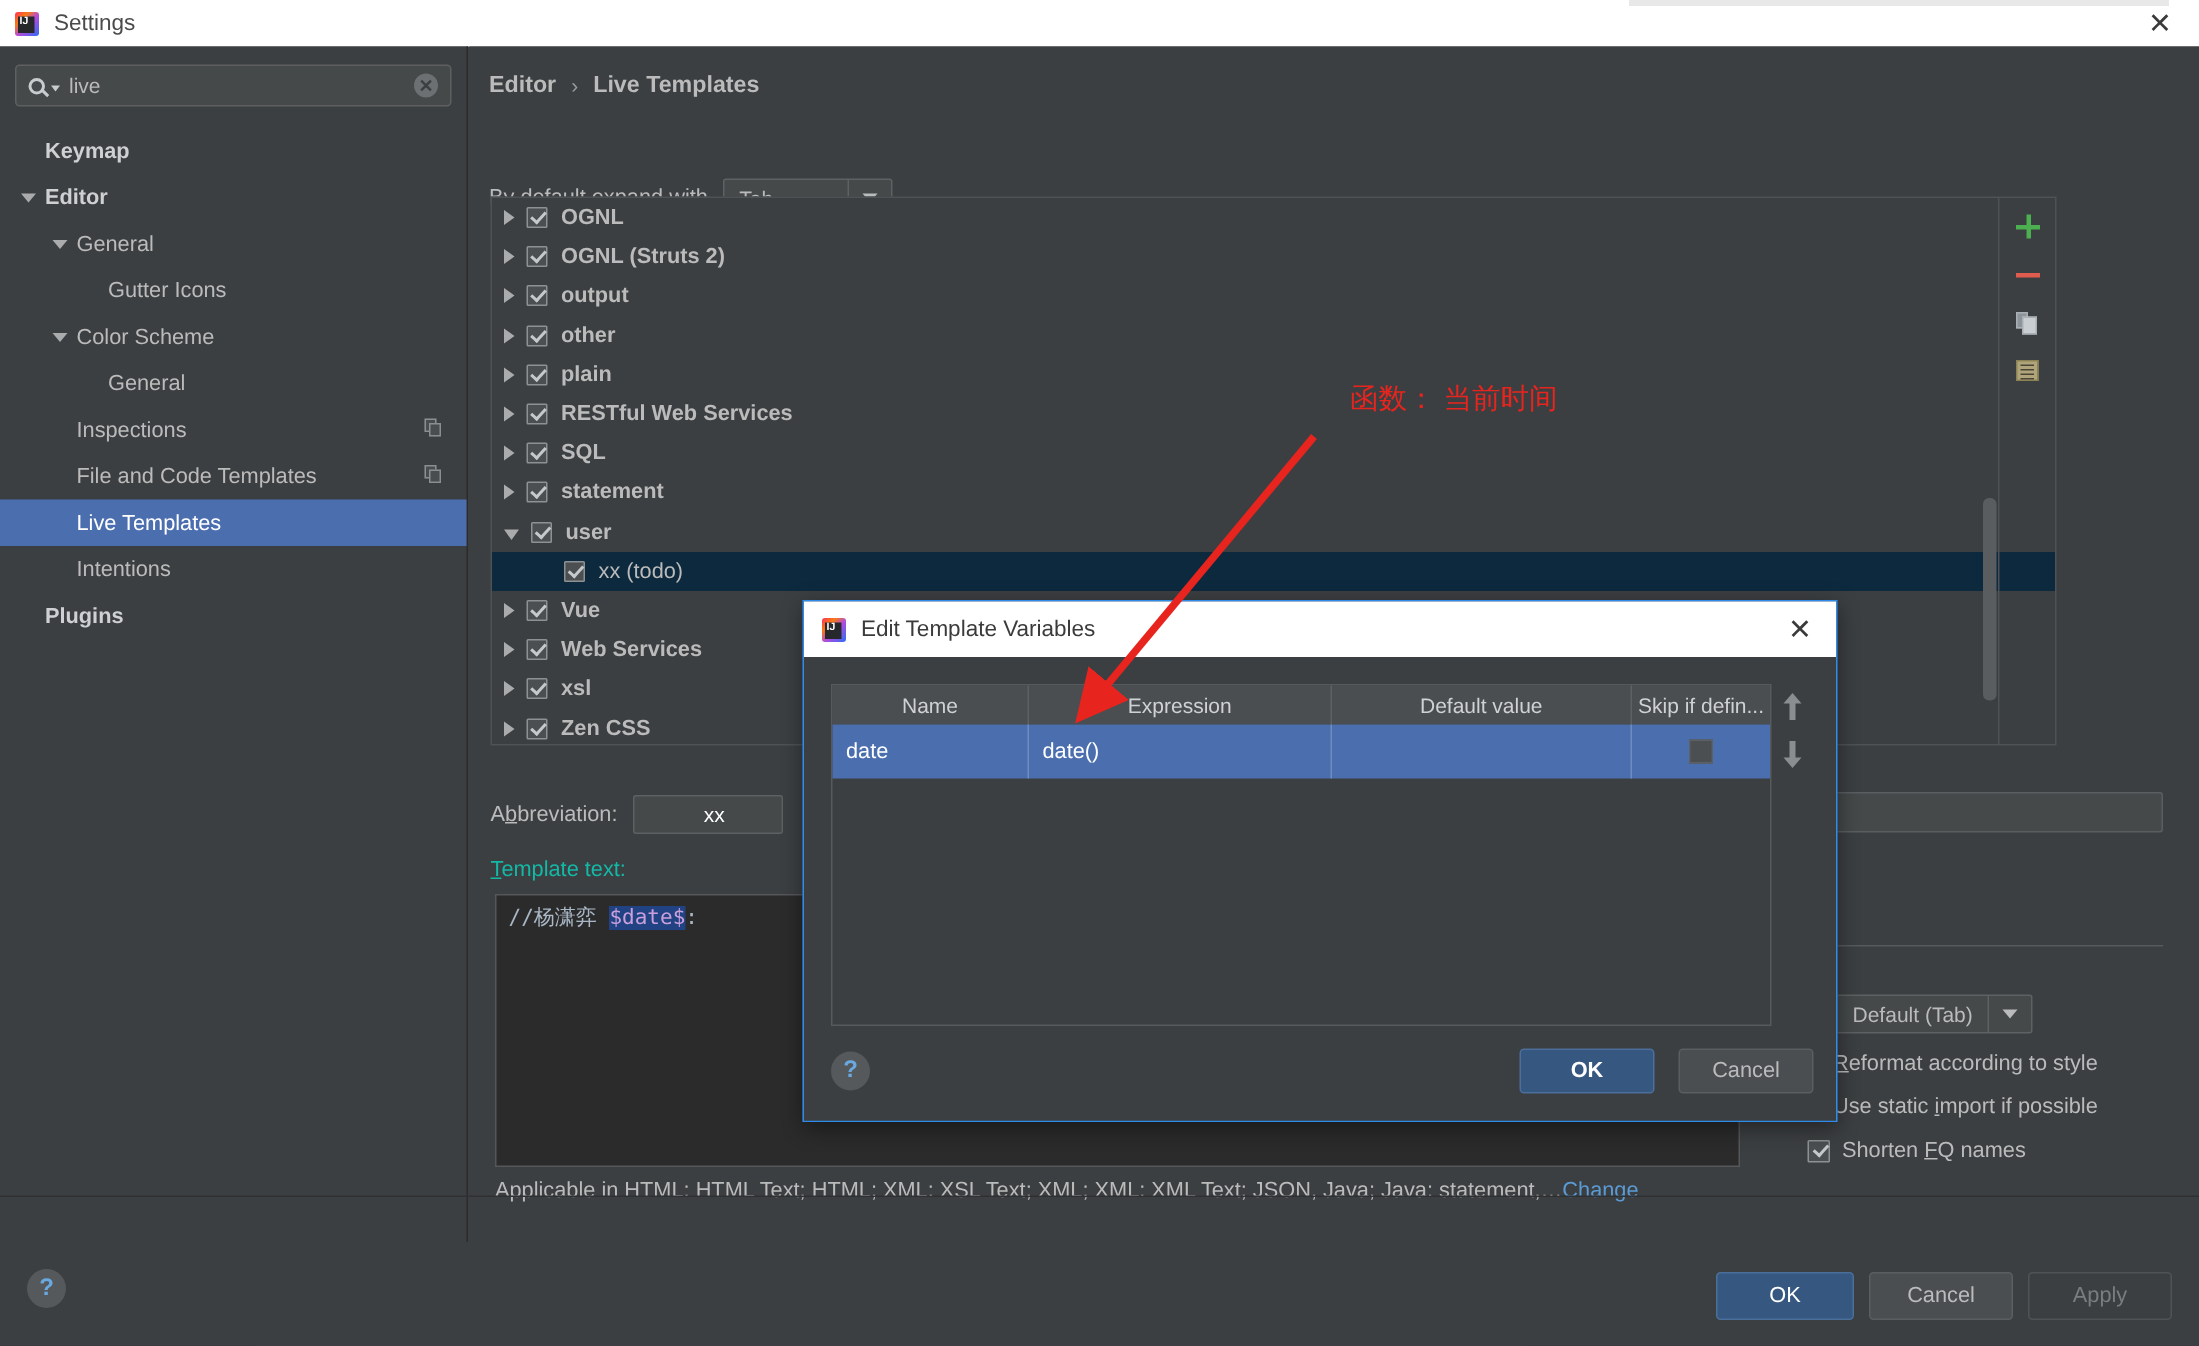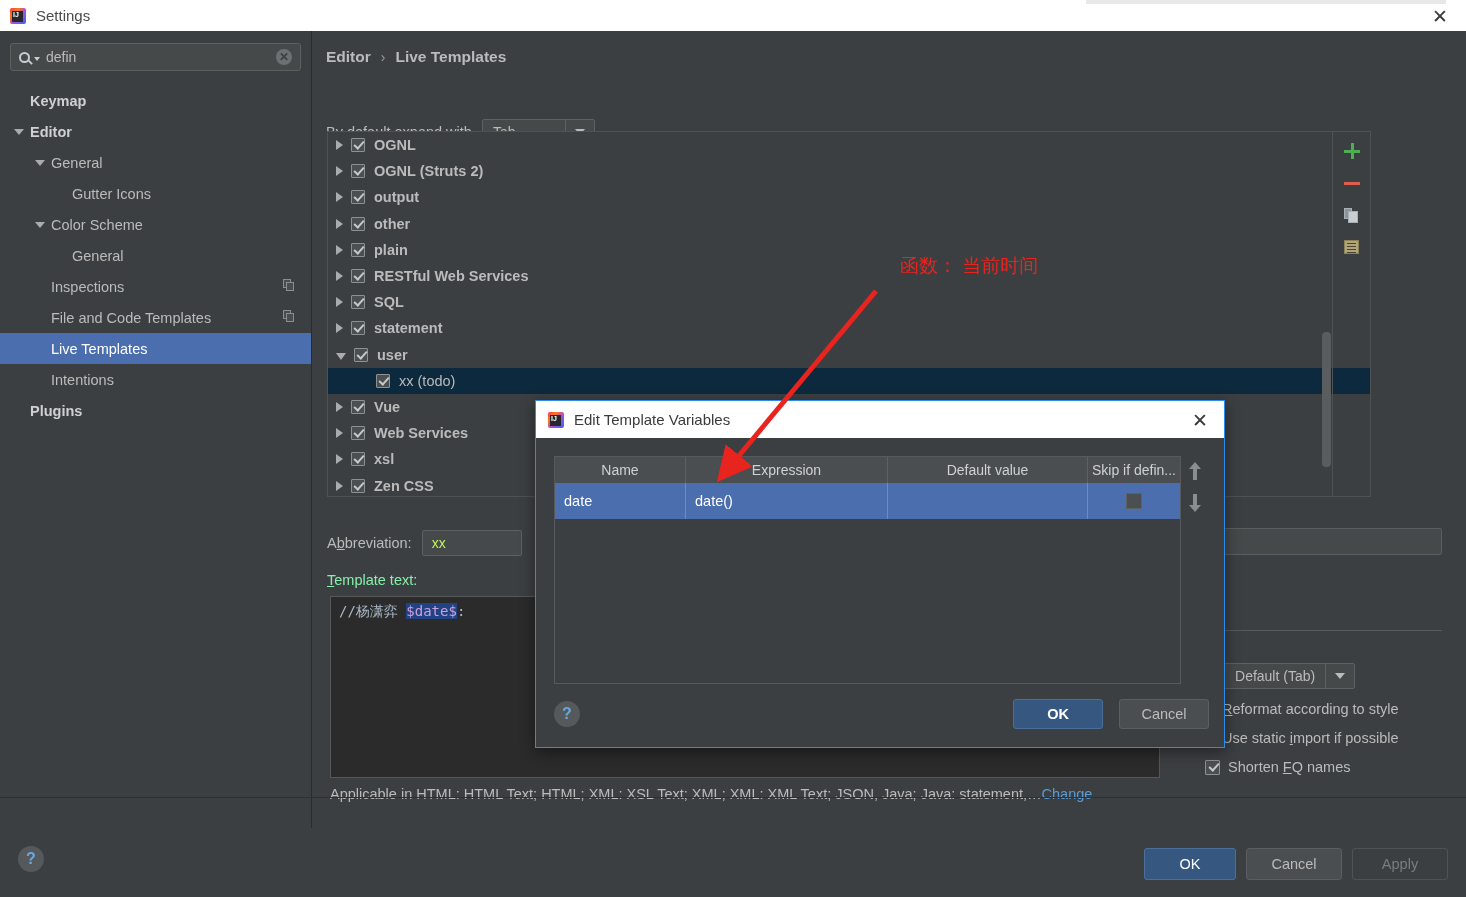--- a/index.html
+++ b/index.html
@@ -184,23 +184,23 @@
     background:#5a5d5f; border-radius:4px;
   }
 
   
   .abbr-row { position:absolute; left:327px; top:530px; display:flex; align-items:center; }
   .flabel { font-size:14.5px; color:#bbbbbb; }
   .flabel u { text-decoration: underline; }
   .tinput {
     margin-left: 10px; height: 26px; width: 100px;
     background: #45494a; border:1px solid #5e6163; border-radius:2px;
-    font-size:14px; color:#bef264; display:flex; align-items:center; padding-left:9px;
-  }
-  .tt-label { position:absolute; left:327px; top:572px; font-size:14.5px; color:#86efac; }
+    font-size:14px; color:#ffffff; display:flex; align-items:center; padding-left:9px;justify-content:center;
+  }
+  .tt-label { position:absolute; left:327px; top:572px; font-size:14.5px; color:#14b8a6; }
   .editor {
     position:absolute; left:330px; top:596px; width:830px; height:182px;
     background:#2b2b2b; border:1px solid #555759;
     font-family:"DejaVu Sans Mono", monospace; font-size:14px; color:#a9b7c6;
     padding: 6px 8px;
   }
   .tok-var { background:#214283; color:#c9a0dc; }
   .tok-plain { color:#a9b7c6; }
 
   .desc-input {
@@ -333,21 +333,21 @@
     <div class="tb-strip"></div>
     <div class="tb-close">✕</div>
   </div>
 
   <div class="sidebar">
     <div class="search-wrap">
       <div class="search-icon-box">
         <span class="mag"></span>
           <span class="mag-caret"></span>
       </div>
-      <div class="search-input-txt">defin</div>
+      <div class="search-input-txt">live</div>
       <div class="search-clear">✕</div>
     </div>
     <div class="tree-list" id="sidebar-tree">
         <div class="tree-row bold" style="padding-left: 14px;">
           <span class="arr none"></span>
           <span>Keymap</span>
         </div>
         <div class="tree-row bold" style="padding-left: 14px;">
           <span class="arr down"></span>
           <span>Editor</span>

